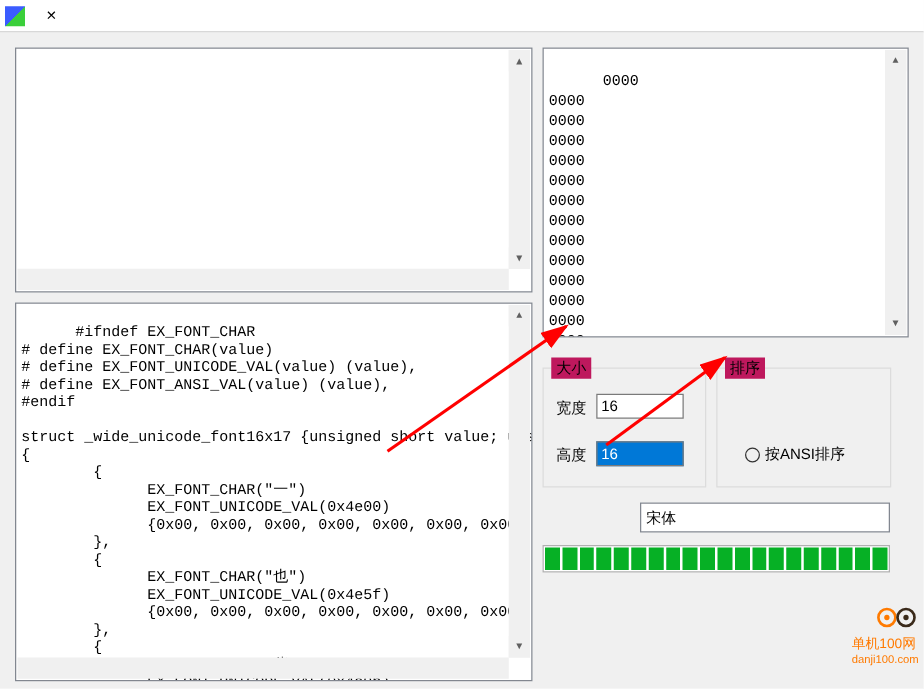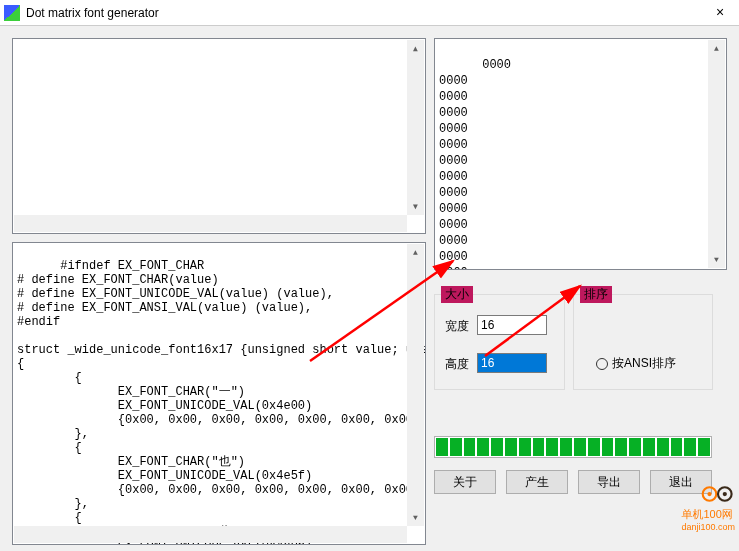--- a/index.html
+++ b/index.html
@@ -40,21 +40,20 @@
 .bottom-btns .btn { flex: 1; }
 .arrow { position: absolute; pointer-events: none; }
 .watermark { position: absolute; right: 4px; bottom: 19px; font-size: 11px; color: #ff7a00; display: flex; align-items: flex-end; gap: 4px; flex-direction: column; }
 .wm-logo { width: 34px; height: 18px; display: inline-block; }
 </style>
 </head>
 <body>
 
 <div class="titlebar">
   <span class="titlebar-icon"></span>
-  <span class="titlebar-title">Dot matrix font generator</span>
   <span class="titlebar-close">×</span>
 </div>
 
 <div class="client">
 
   <div class="left-col">
     <div class="textbox input-top">
       <div class="scroll-v">
         <div class="scroll-btn sv-up">▲</div>
         <div class="scroll-btn sv-down">▼</div>
@@ -132,20 +131,21 @@
     </fieldset>
 
     <fieldset class="fieldset fs-sort">
       <legend>排序</legend>
       <div class="radio-row" style="left:22px; top:52px;">
         <span class="radio-dot"></span>
         <span>按ANSI排序</span>
       </div>
     </fieldset>
 
+    <div class="font-name">宋体</div>
 
     <div class="progress" id="progress">
         <span></span>
         <span></span>
         <span></span>
         <span></span>
         <span></span>
         <span></span>
         <span></span>
         <span></span>
@@ -156,26 +156,20 @@
         <span></span>
         <span></span>
         <span></span>
         <span></span>
         <span></span>
         <span></span>
         <span></span>
         <span></span>
       </div>
 
-    <div class="bottom-btns">
-      <button class="btn">关于</button>
-      <button class="btn">产生</button>
-      <button class="btn">导出</button>
-      <button class="btn">退出</button>
-    </div>
   </div>
 
   <svg class="arrow" style="left:300px; top:225px;" width="170" height="120">
     <defs>
         <marker id="ah1" markerWidth="10" markerHeight="10" refX="8" refY="3" orient="auto">
           <path d="M0,0 L0,6 L9,3 z" fill="#ff0000"></path>
         </marker>
       </defs>
     <line x1="10" y1="110" x2="153" y2="10" stroke="#ff0000" stroke-width="2.5" marker-end="url(#ah1)"></line>
   </svg>

